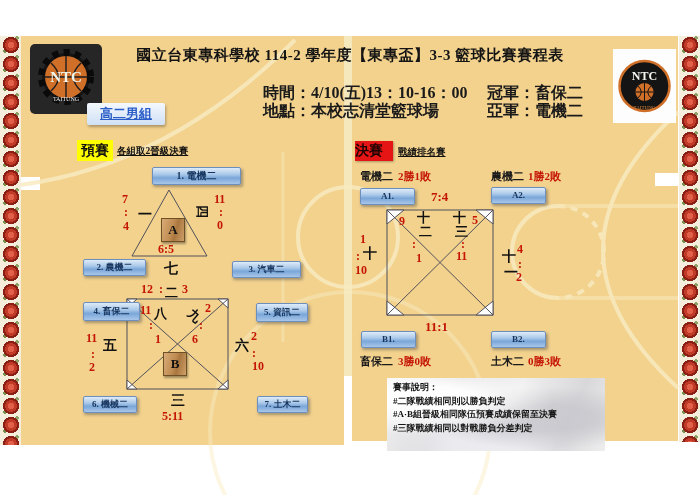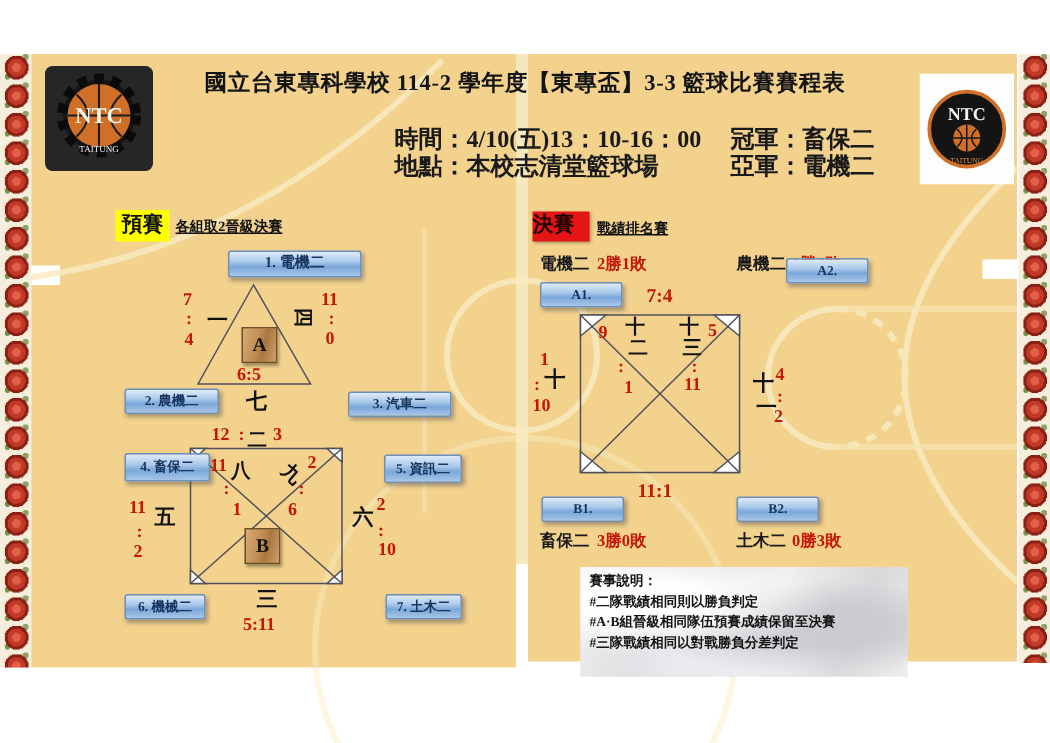--- a/index.html
+++ b/index.html
@@ -111,20 +111,21 @@
     <path d="M22.5 43 H40.5 M31.5 34 V52 M25 37 Q31.5 43 25 49 M38 37 Q31.5 43 38 49" stroke="#141414" stroke-width="1" fill="none"></path>
     <text x="31.5" y="59.5" text-anchor="middle" font-size="5" fill="#d98a3d">TAITUNG</text>
   </svg>
 
   <div class="abs title" style="left:30px;top:46px;width:640px;">國立台東專科學校 114-2 學年度【東專盃】3-3 籃球比賽賽程表</div>
   <div class="abs hdr" style="left:263px;top:83px;">時間：4/10(五)13：10-16：00</div>
   <div class="abs hdr" style="left:263px;top:101px;">地點：本校志清堂籃球場</div>
   <div class="abs hdr" style="left:487px;top:83px;">冠軍：畜保二</div>
   <div class="abs hdr" style="left:487px;top:101px;">亞軍：電機二</div>
 
+  <div class="abs group-label" style="left:87px;top:103px;width:78px;height:22px;">高二男組</div>
   <div class="abs tag-yellow" style="left:77px;top:140px;width:36px;height:21px;">預賽</div>
   <div class="abs sub-label" style="left:117px;top:145px;">各組取2晉級決賽</div>
   <div class="abs tag-red" style="left:355px;top:141px;width:38px;height:20px;">決賽</div>
   <div class="abs sub-label" style="left:398px;top:146px;">戰績排名賽</div>
 
   <div class="abs team-box" style="left:131px;top:167px;width:87px;height:16px;line-height:16px;">1. 電機二</div>
   <div class="abs team-box" style="left:62px;top:259px;width:61px;height:15px;line-height:15px;font-size:9px;">2. 農機二</div>
   <div class="abs team-box" style="left:211px;top:261px;width:67px;height:15px;line-height:15px;font-size:9px;">3. 汽車二</div>
   <div class="abs team-box" style="left:62px;top:302px;width:55px;height:17px;line-height:17px;font-size:9px;">4. 畜保二</div>
   <div class="abs team-box" style="left:235px;top:303px;width:50px;height:17px;line-height:17px;font-size:9px;">5. 資訊二</div>
@@ -173,21 +174,21 @@
   <span class="abs red score" style="left:252px;top:360px;">10</span>
 
   <span class="abs knum-lg" style="left:171px;top:394px;">三</span>
   <span class="abs red score" style="left:162px;top:410px;">5:11</span>
 
   <span class="abs teamname" style="left:360px;top:170px;">電機二</span>
   <span class="abs record" style="left:398px;top:170px;">2勝1敗</span>
   <span class="abs teamname" style="left:491px;top:170px;">農機二</span>
   <span class="abs record" style="left:528px;top:170px;">1勝2敗</span>
   <div class="abs seed-box" style="left:360px;top:188px;width:53px;height:15px;">A1.</div>
-  <div class="abs seed-box" style="left:491px;top:172px;width:53px;height:15px;margin-left:33px;">A2.</div>
+  <div class="abs seed-box" style="left:491px;top:187px;width:53px;height:15px;">A2.</div>
   <span class="abs red score-lg" style="left:431px;top:190px;">7:4</span>
 
   <span class="abs red score" style="left:399px;top:215px;">9</span>
   <span class="abs knum" style="left:417px;top:211px;">十</span>
   <span class="abs knum" style="left:419px;top:225px;">二</span>
   <span class="abs red score" style="left:412px;top:238px;">:</span>
   <span class="abs red score" style="left:416px;top:252px;">1</span>
 
   <span class="abs red score" style="left:472px;top:214px;">5</span>
   <span class="abs knum" style="left:453px;top:211px;">十</span>

